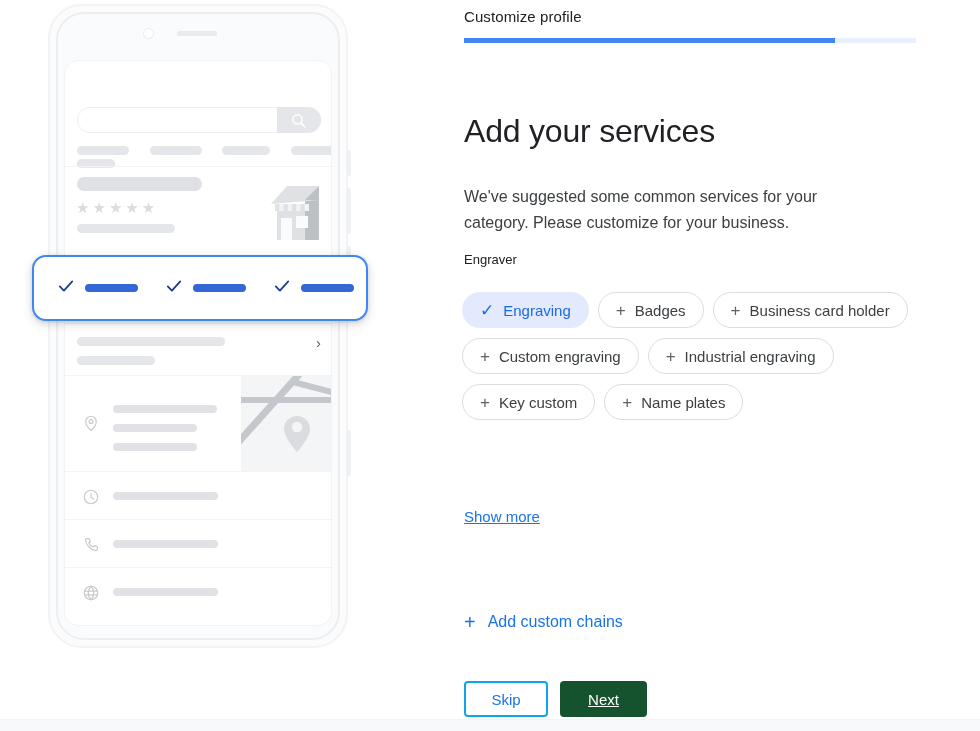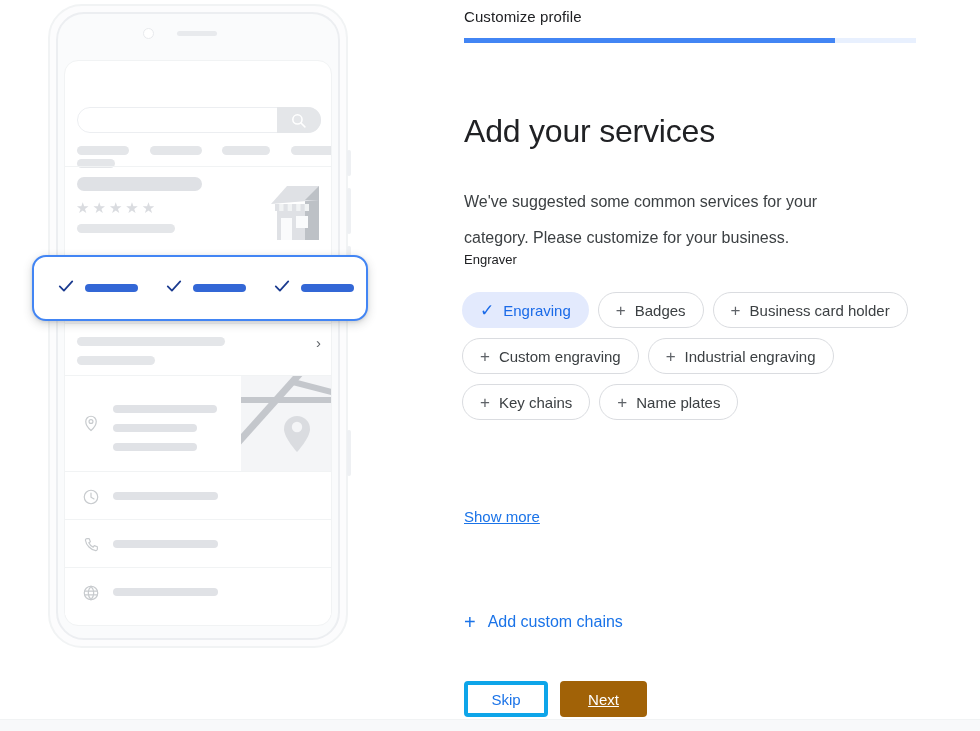--- a/index.html
+++ b/index.html
@@ -231,21 +231,21 @@
   }
 
   .page-title {
     position: absolute; left: 16px; top: 90px;
     font-size: 32px; font-weight: 400; color: #202124;
     letter-spacing: -0.2px; line-height: 40px;
   }
   .page-desc {
     position: absolute; left: 16px; top: 168px;
     width: 410px;
-    font-size: 16px; color: #3c4043; line-height: 36px;
+    font-size: 16px; color: #3c4043; line-height: 26px;
   }
   .category-label {
     position: absolute; left: 16px; top: 252px;
     font-size: 13px; color: #202124;
   }
 
   .chips {
     position: absolute; left: 14px; top: 292px;
     width: 470px;
     display: flex; flex-wrap: wrap; gap: 10px 9px;
@@ -289,21 +289,21 @@
     position: absolute; left: 16px; top: 681px;
     display: flex; align-items: center; gap: 12px;
   }
   .btn {
     height: 36px; border-radius: 4px;
     font-size: 15px; font-weight: 500;
     display: inline-flex; align-items: center; justify-content: center;
     cursor: pointer; padding: 0 20px;
   }
   .btn-skip {
-    background: #fff; color: #1a73e8; border: 4px solid #0ea5e9;
+    background: #fff; color: #1a73e8; border: 2px solid #0ea5e9;
     min-width: 84px;
   }
   .btn-next {
     background: #3c6fe0; color: #fff; border: none; min-width: 87px;
   }
 </style>
 </head>
 <body>
 
 <div id="page">
@@ -474,37 +474,37 @@
         <button class="chip">
           <span class="gl">+</span>
           <span>Custom engraving</span>
         </button>
         <button class="chip">
           <span class="gl">+</span>
           <span>Industrial engraving</span>
         </button>
         <button class="chip">
           <span class="gl">+</span>
-          <span>Key chains</span>
+          <span>Key custom</span>
         </button>
         <button class="chip">
           <span class="gl">+</span>
           <span>Name plates</span>
         </button>
       </div>
 
     <div class="show-more">Show more</div>
 
     <div class="add-custom">
       <span class="gl">+</span>
       <span>Add custom chains</span>
     </div>
 
     <div class="actions">
       <button class="btn btn-skip" style="color: rgb(26, 115, 232);">Skip</button>
-      <button class="btn btn-next" style="background: #a16207; text-decoration: underline;">Next</button>
+      <button class="btn btn-next" style="background: #14532d; text-decoration: underline;">Next</button>
     </div>
 
   </div>
 
   <div class="page-bottom-strip"></div>
 
 </div>
 
 </body></html>

